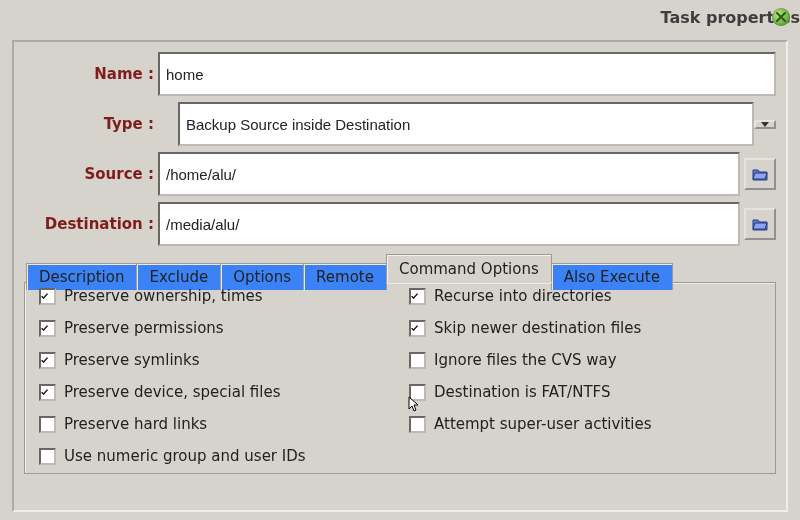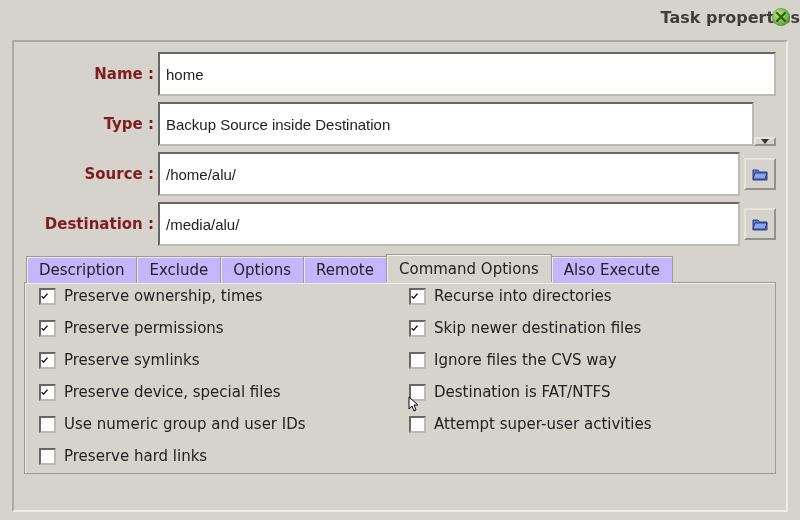--- a/index.html
+++ b/index.html
@@ -71,21 +71,22 @@
     box-sizing: border-box;
     background: #fff;
     border: 2px inset #bdbab3;
     padding: 2px 6px;
     font-size: 15px;
     color: #222;
   }
   .select-wrap {
     flex: 1;
     display: flex;
-    align-items: flex-end;
+    align-items: center;
+    margin-left: 20px;
   }
   .select-input {
     flex: 1;
   }
   .select-btn {
     width: 18px;
     border: 2px outset #e6e3db;
     background: #d6d2cc;
     display: flex;
     align-items: center;
@@ -115,24 +116,24 @@
     display: flex;
     align-items: flex-end;
     margin-top: 8px;
     padding-left: 2px;
     position: relative;
   }
   .tab {
     padding: 4px 12px 4px 12px;
     border: 1px solid #9d9a93;
     border-bottom: none;
-    background: #c4b5fd;
+    background: #3b82f6;
     margin-right: 0px;
     position: relative;
-    top: 1px;
+    top: 8px;
     cursor: pointer;
     color: #222;
     font-size: 15px;
     box-shadow: inset 1px 1px 0 #eceae3;
   }
   .tab + .tab { margin-left: -1px; }
   .tab.active {
     background: #d6d2cc;
     top: 0;
     padding-top: 5px;
@@ -288,25 +289,25 @@
             <label class="chk">
               <span class="chkbox checked">
                 <svg viewBox="0 0 11 11">
                   <path d="M1 5 L4 8 L10 1" fill="none" stroke="#000" stroke-width="2"></path>
                 </svg>
               </span>
               <span>Preserve device, special files</span>
             </label>
             <label class="chk">
               <span class="chkbox"></span>
+              <span>Preserve hard links</span>
+            </label>
+            <label class="chk">
+              <span class="chkbox"></span>
               <span>Use numeric group and user IDs</span>
-            </label>
-            <label class="chk">
-              <span class="chkbox"></span>
-              <span>Preserve hard links</span>
             </label>
           </div>
         <div class="check-col" id="right-col">
             <label class="chk">
               <span class="chkbox checked">
                 <svg viewBox="0 0 11 11">
                   <path d="M1 5 L4 8 L10 1" fill="none" stroke="#000" stroke-width="2"></path>
                 </svg>
               </span>
               <span>Recurse into directories</span>

